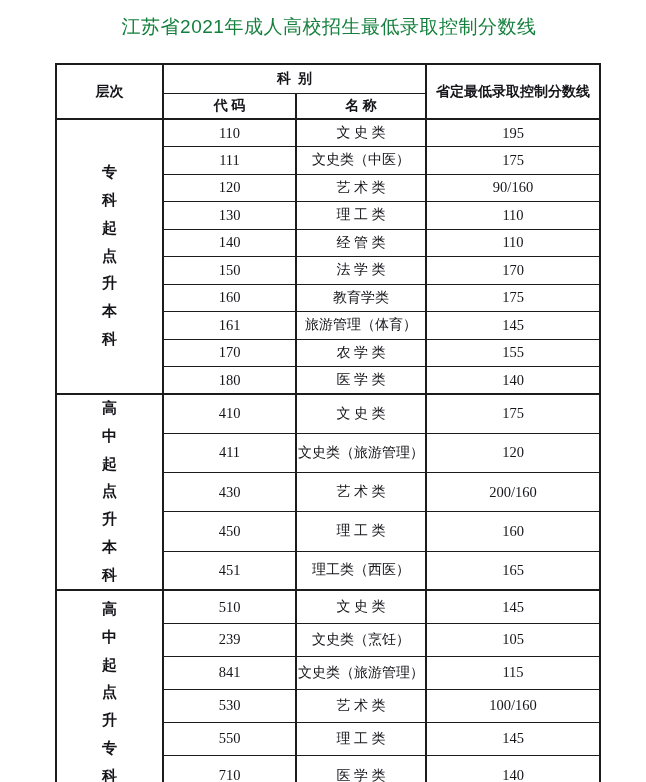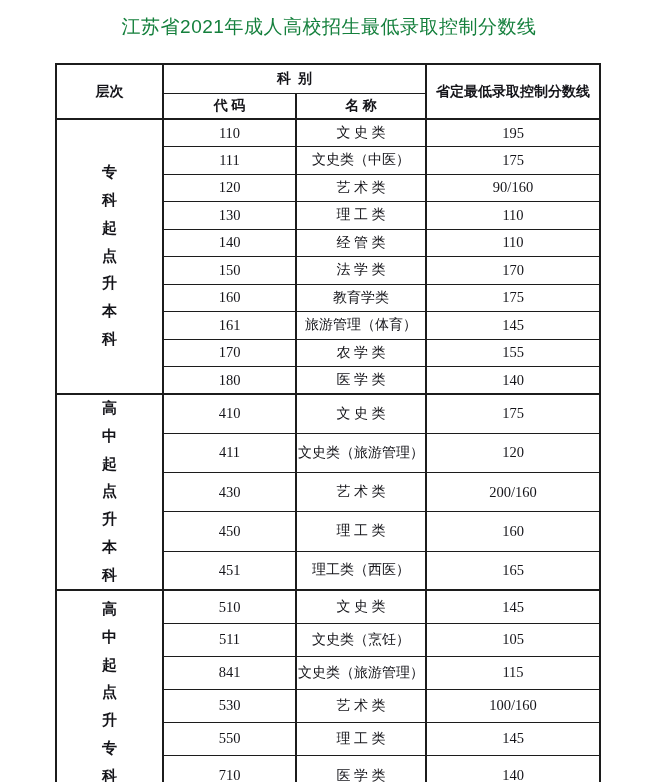--- a/index.html
+++ b/index.html
@@ -194,21 +194,21 @@
     </tbody>
 
     <tbody class="g3">
       <tr class="group-start">
         <td rowspan="6" class="level-cell v-strong-r"><span class="level-text">高中起点升专科</span></td>
         <td class="code-cell">510</td>
         <td class="name-cell v-strong-l">文 史 类</td>
         <td class="score-cell v-strong-l">145</td>
       </tr>
       <tr>
-        <td class="code-cell">511</td>
+        <td class="code-cell">239</td>
         <td class="name-cell v-strong-l">文史类（烹饪）</td>
         <td class="score-cell v-strong-l">105</td>
       </tr>
       <tr>
         <td class="code-cell">841</td>
         <td class="name-cell v-strong-l">文史类（旅游管理）</td>
         <td class="score-cell v-strong-l">115</td>
       </tr>
       <tr>
         <td class="code-cell">530</td>

